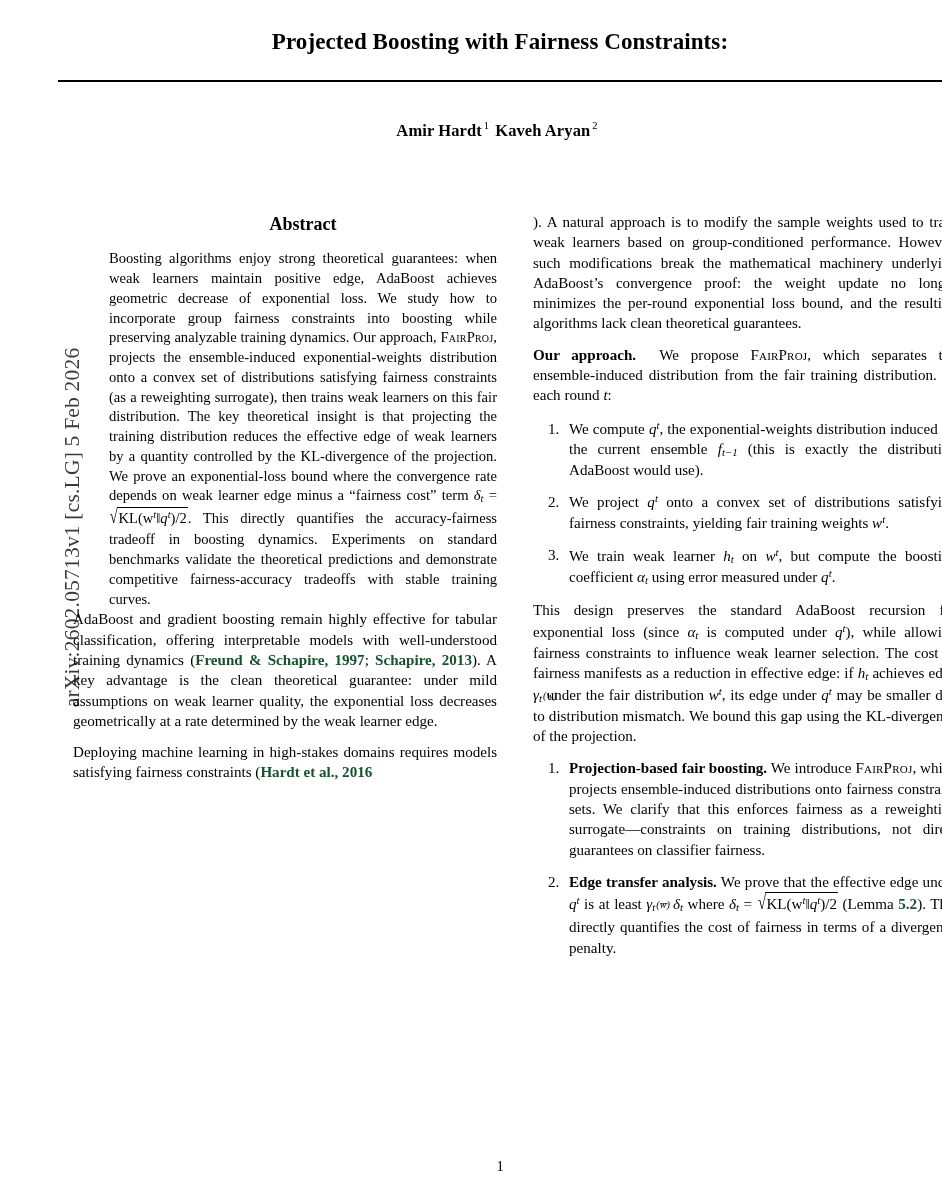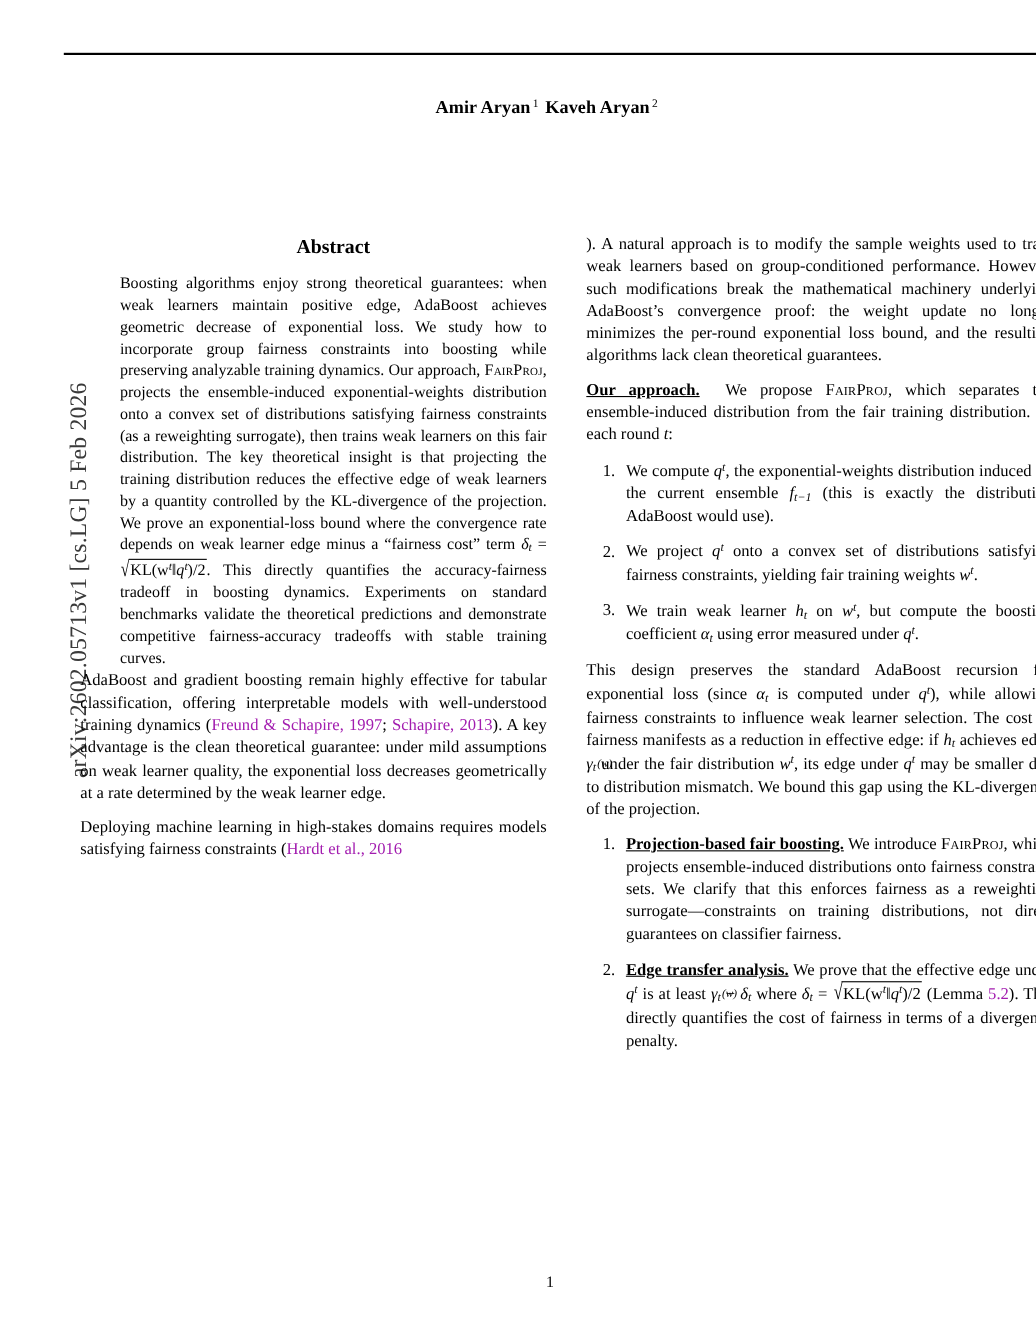--- a/index.html
+++ b/index.html
@@ -115,23 +115,22 @@
     font-weight: bold;
     margin: 30px 0 12px 0;
     text-align: left;
   }
   p.para {
     margin: 0 0 11px 0;
   }
 
   .lead {
     font-weight: bold;
-    text-decoration: underline;
-  }
-  .cite { color: #a21caf; }
+  }
+  .cite { color: #14532d; font-weight: bold; }
   .ital { }
   .sc {
     font-variant: small-caps;
     letter-spacing: 0.2px;
   }
 
   ol.numlist {
     margin: 12px 0 12px 0;
     padding-left: 30px;
     list-style-type: decimal;
@@ -196,24 +195,25 @@
 </style>
 </head>
 <body>
 
 <div class="arxiv-stamp">arXiv:2602.05713v1  [cs.LG]  5 Feb 2026</div>
 
 <div class="page">
 
   <div class="title-block">
     <div class="paper-title">
+      <div>Projected Boosting with Fairness Constraints:</div>
     </div>
     <hr class="title-rule">
     <div class="authors">
-      <span>Amir Aryan</span><sup>1</sup><span>Kaveh Aryan</span><sup>2</sup>
+      <span>Amir Hardt</span><sup>1</sup><span>Kaveh Aryan</span><sup>2</sup>
     </div>
   </div>
 
   <div class="columns">
 
     <div class="col">
 
       <div class="abstract-wrap">
         <div class="abstract-heading">Abstract</div>
         <div class="abstract-body"><span>Boosting algorithms enjoy strong theoretical guarantees: when weak learners maintain positive edge, AdaBoost achieves geometric decrease of exponential loss. We study how to incorporate group fairness constraints into boosting while preserving analyzable training dynamics. Our approach, </span><span class="sc">FairProj</span><span>, projects the ensemble-induced exponential-weights distribution onto a convex set of distributions satisfying fairness constraints (as a </span><span class="ital">reweighting surrogate</span><span>), then trains weak learners on this fair distribution. The key theoretical insight is that projecting the training distribution reduces the </span><span class="ital">effective edge</span><span> of weak learners by a quantity controlled by the KL-divergence of the projection. We prove an exponential-loss bound where the convergence rate depends on weak learner edge minus a “fairness cost” term </span><span class="m">δ</span><sub class="ms">t</sub><span> = </span><span class="sqrt"><span class="radical">√</span><span class="rad-body"><span class="mu">KL(w</span><sup class="ms">t</sup><span class="m">‖q</span><sup class="ms">t</sup><span class="mu">)/2</span></span></span><span>. This directly quantifies the accuracy-fairness tradeoff in boosting dynamics. Experiments on standard benchmarks validate the theoretical predictions and demonstrate competitive fairness-accuracy tradeoffs with stable training curves.</span></div>

